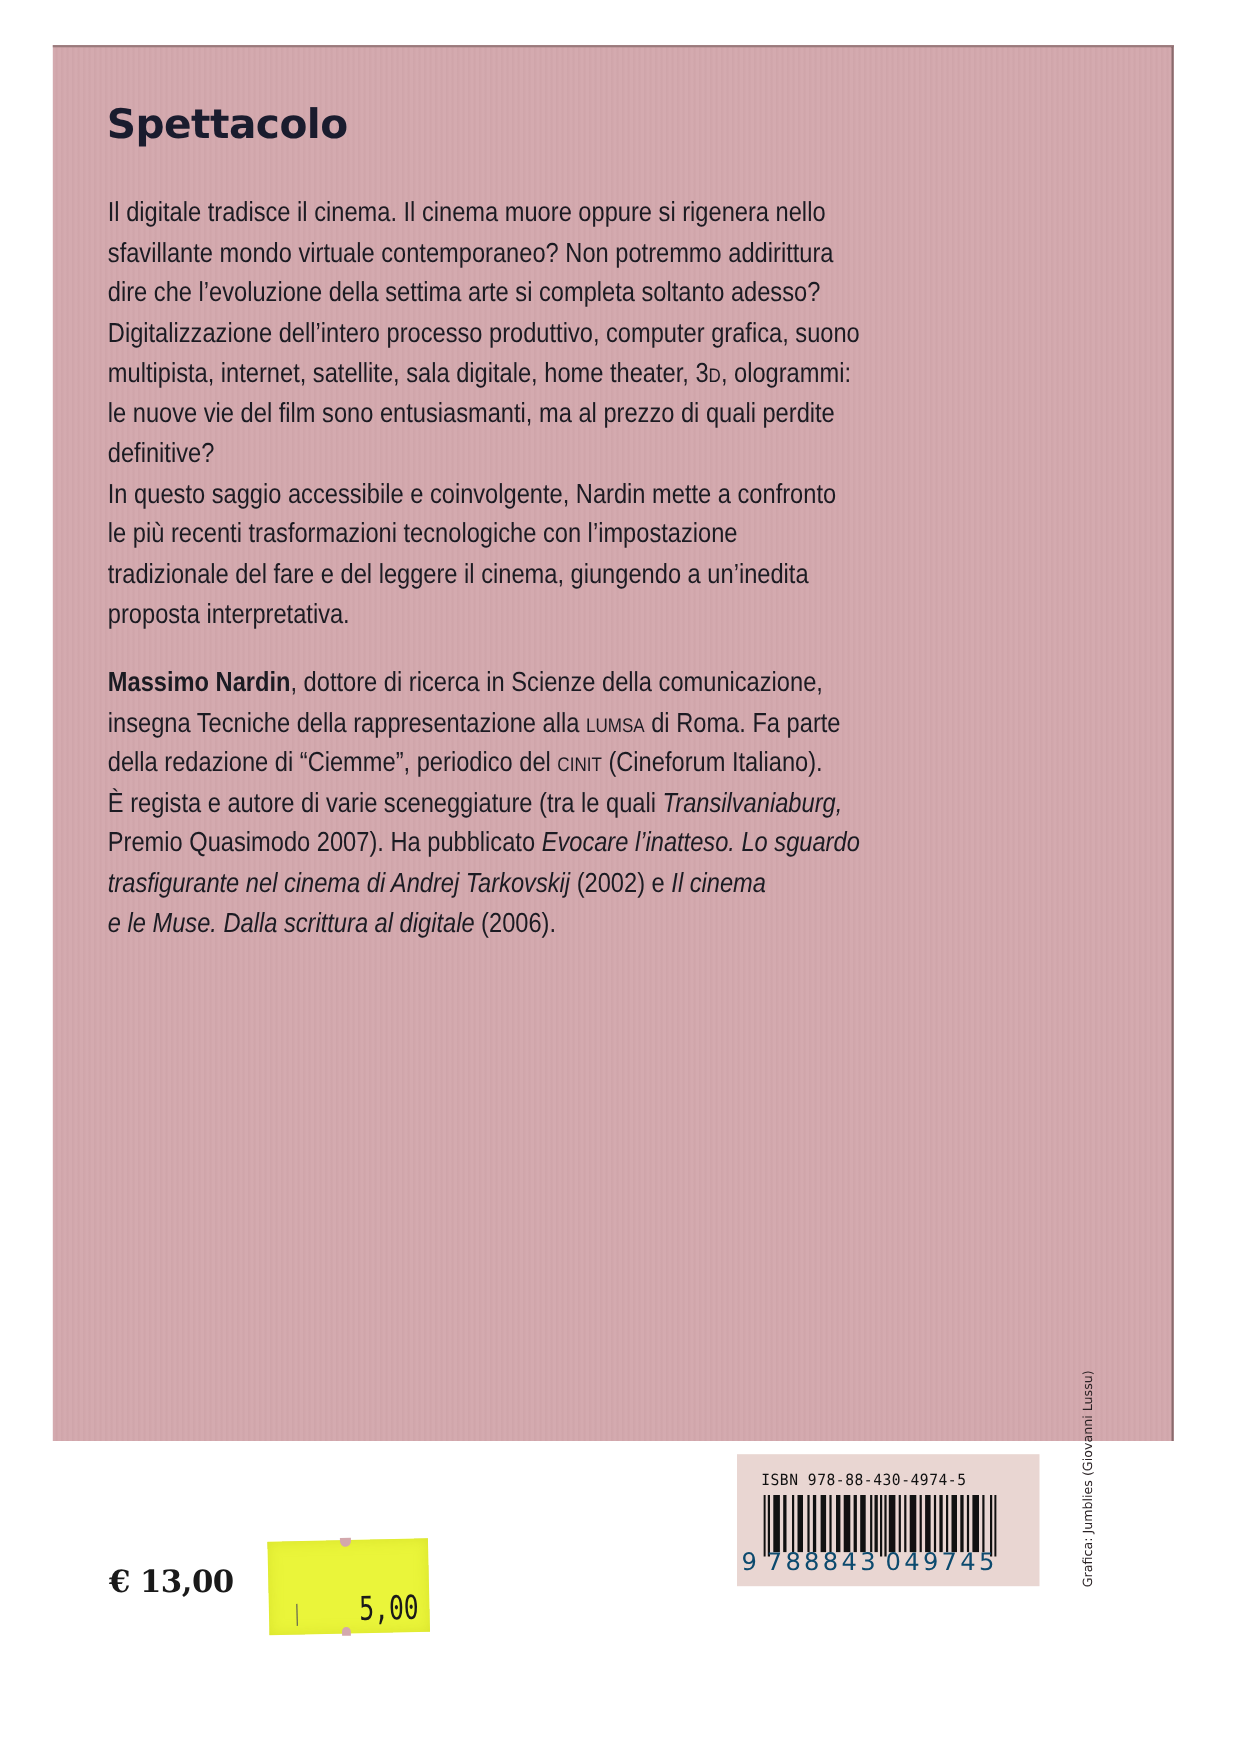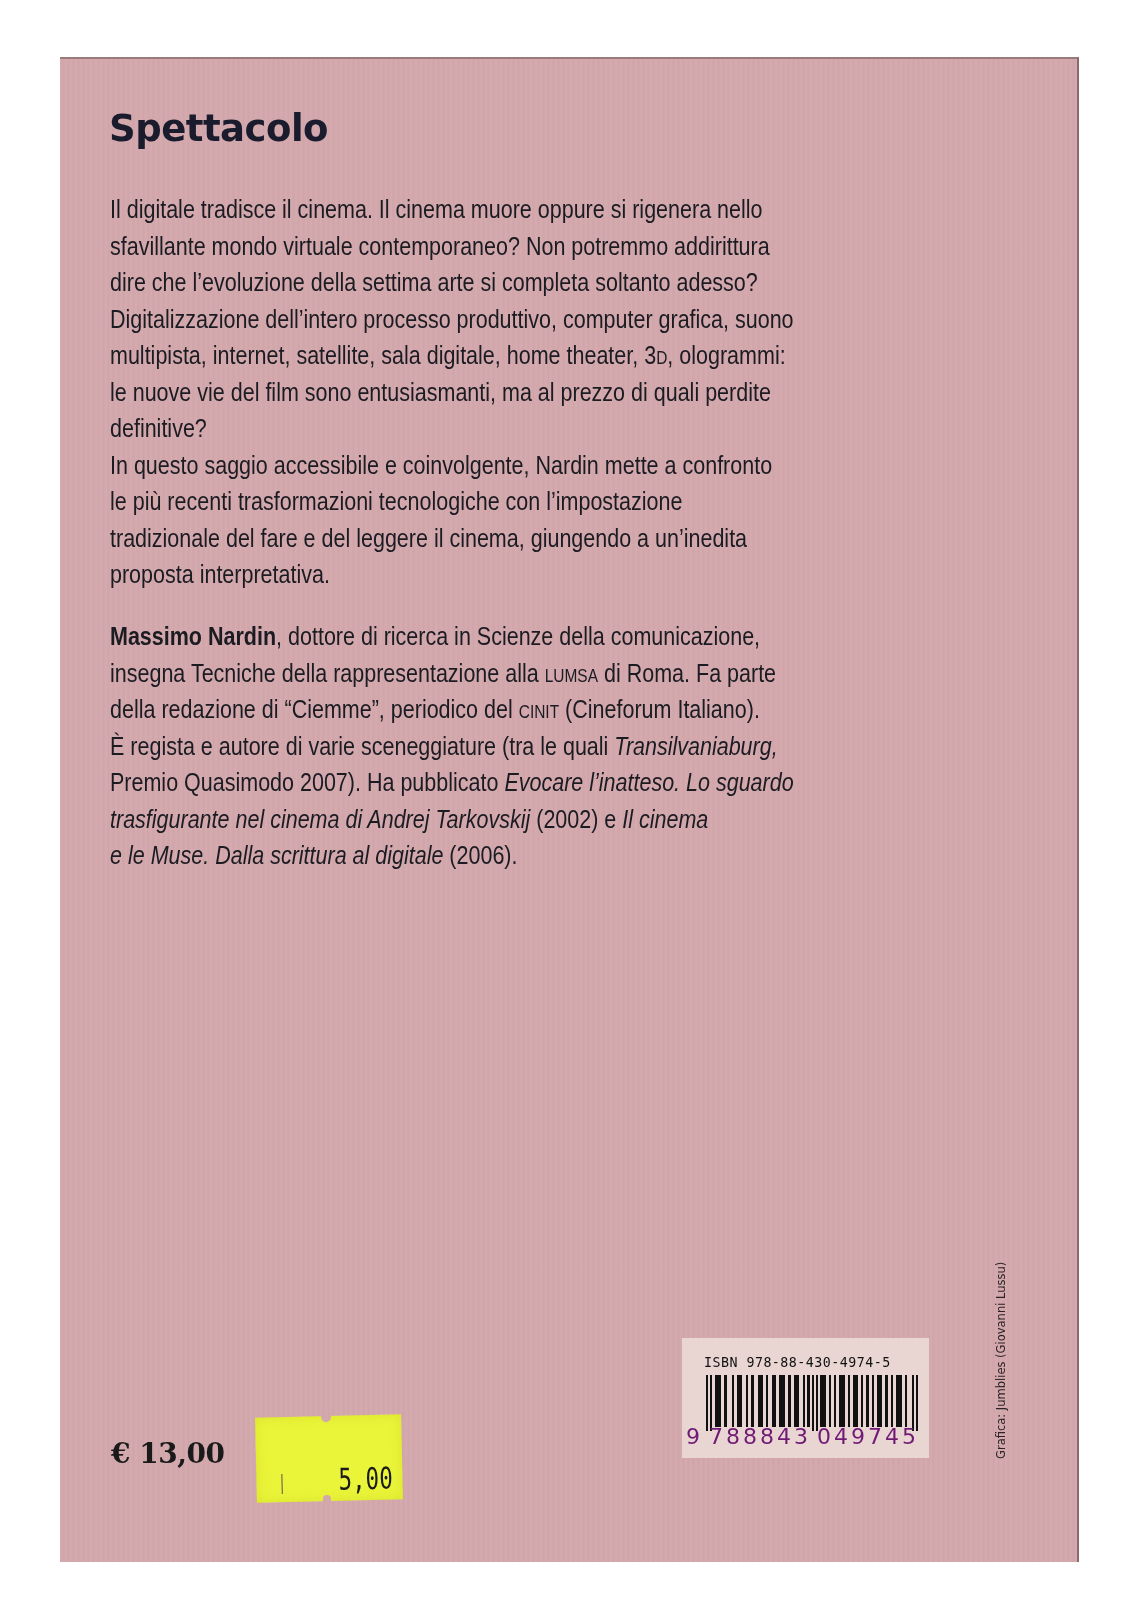--- a/index.html
+++ b/index.html
@@ -5,28 +5,27 @@
   html, body { margin: 0; padding: 0; }
   body {
     width: 1132px; height: 1600px;
     background: #ffffff;
     position: relative;
     overflow: hidden;
     font-family: "Liberation Sans", "DejaVu Sans", sans-serif;
   }
   .cover {
     position: absolute;
-    left: 60px; top: 41px;
-    width: 1019px; height: 1505px;
+    left: 48px; top: 41px;
+    width: 1019px; height: 1269px;
     background: #d3a8ad;
     background-image: repeating-linear-gradient(90deg, rgba(255,255,255,0.025) 0px, rgba(255,255,255,0.025) 2px, rgba(0,0,0,0.02) 3px, rgba(0,0,0,0) 5px);
     border-top: 2px solid #9a7a7c;
     border-right: 2px solid #8a6b6d;
     box-sizing: border-box;
-    margin-top: 16px;
   }
   .title {
     position: absolute;
     left: 49px; top: 48px;
     font-family: "DejaVu Sans", sans-serif;
     font-weight: bold;
     font-size: 37px;
     color: #1a1c2e;
     letter-spacing: -0.5px;
     margin: 0;
@@ -87,20 +86,21 @@
   .sticker-mark {
     position: absolute; left: 25px; bottom: 8px;
     width: 1px; height: 20px; background: #555;
   }
 
   .barcode-box {
     position: absolute;
     left: 622px; top: 1279px;
     width: 247px; height: 120px;
     background: #e9d6d2;
+    padding-left: 28px;
   }
   .isbn-text {
     position: absolute;
     left: 22px; top: 16px;
     font-family: "DejaVu Sans Mono", monospace;
     font-size: 14px;
     color: #111;
     letter-spacing: 0.5px;
     transform: scaleX(0.95);
     transform-origin: left top;
@@ -108,21 +108,21 @@
   .bars {
     position: absolute;
     left: 24px; top: 37px;
     width: 212px; height: 56px;
   }
   .ean-digits {
     position: absolute;
     left: 4px; top: 86px;
     font-family: "DejaVu Sans", sans-serif;
     font-size: 22px;
-    color: #701a75;
+    color: #0c4a6e;
     letter-spacing: 3px;
   }
   .ean-digits span { display: inline-block; }
   .credit {
     position: absolute;
     left: 934px; top: 1400px;
     font-family: "DejaVu Sans", sans-serif;
     font-size: 11.5px;
     color: #2a2224;
     white-space: nowrap;

